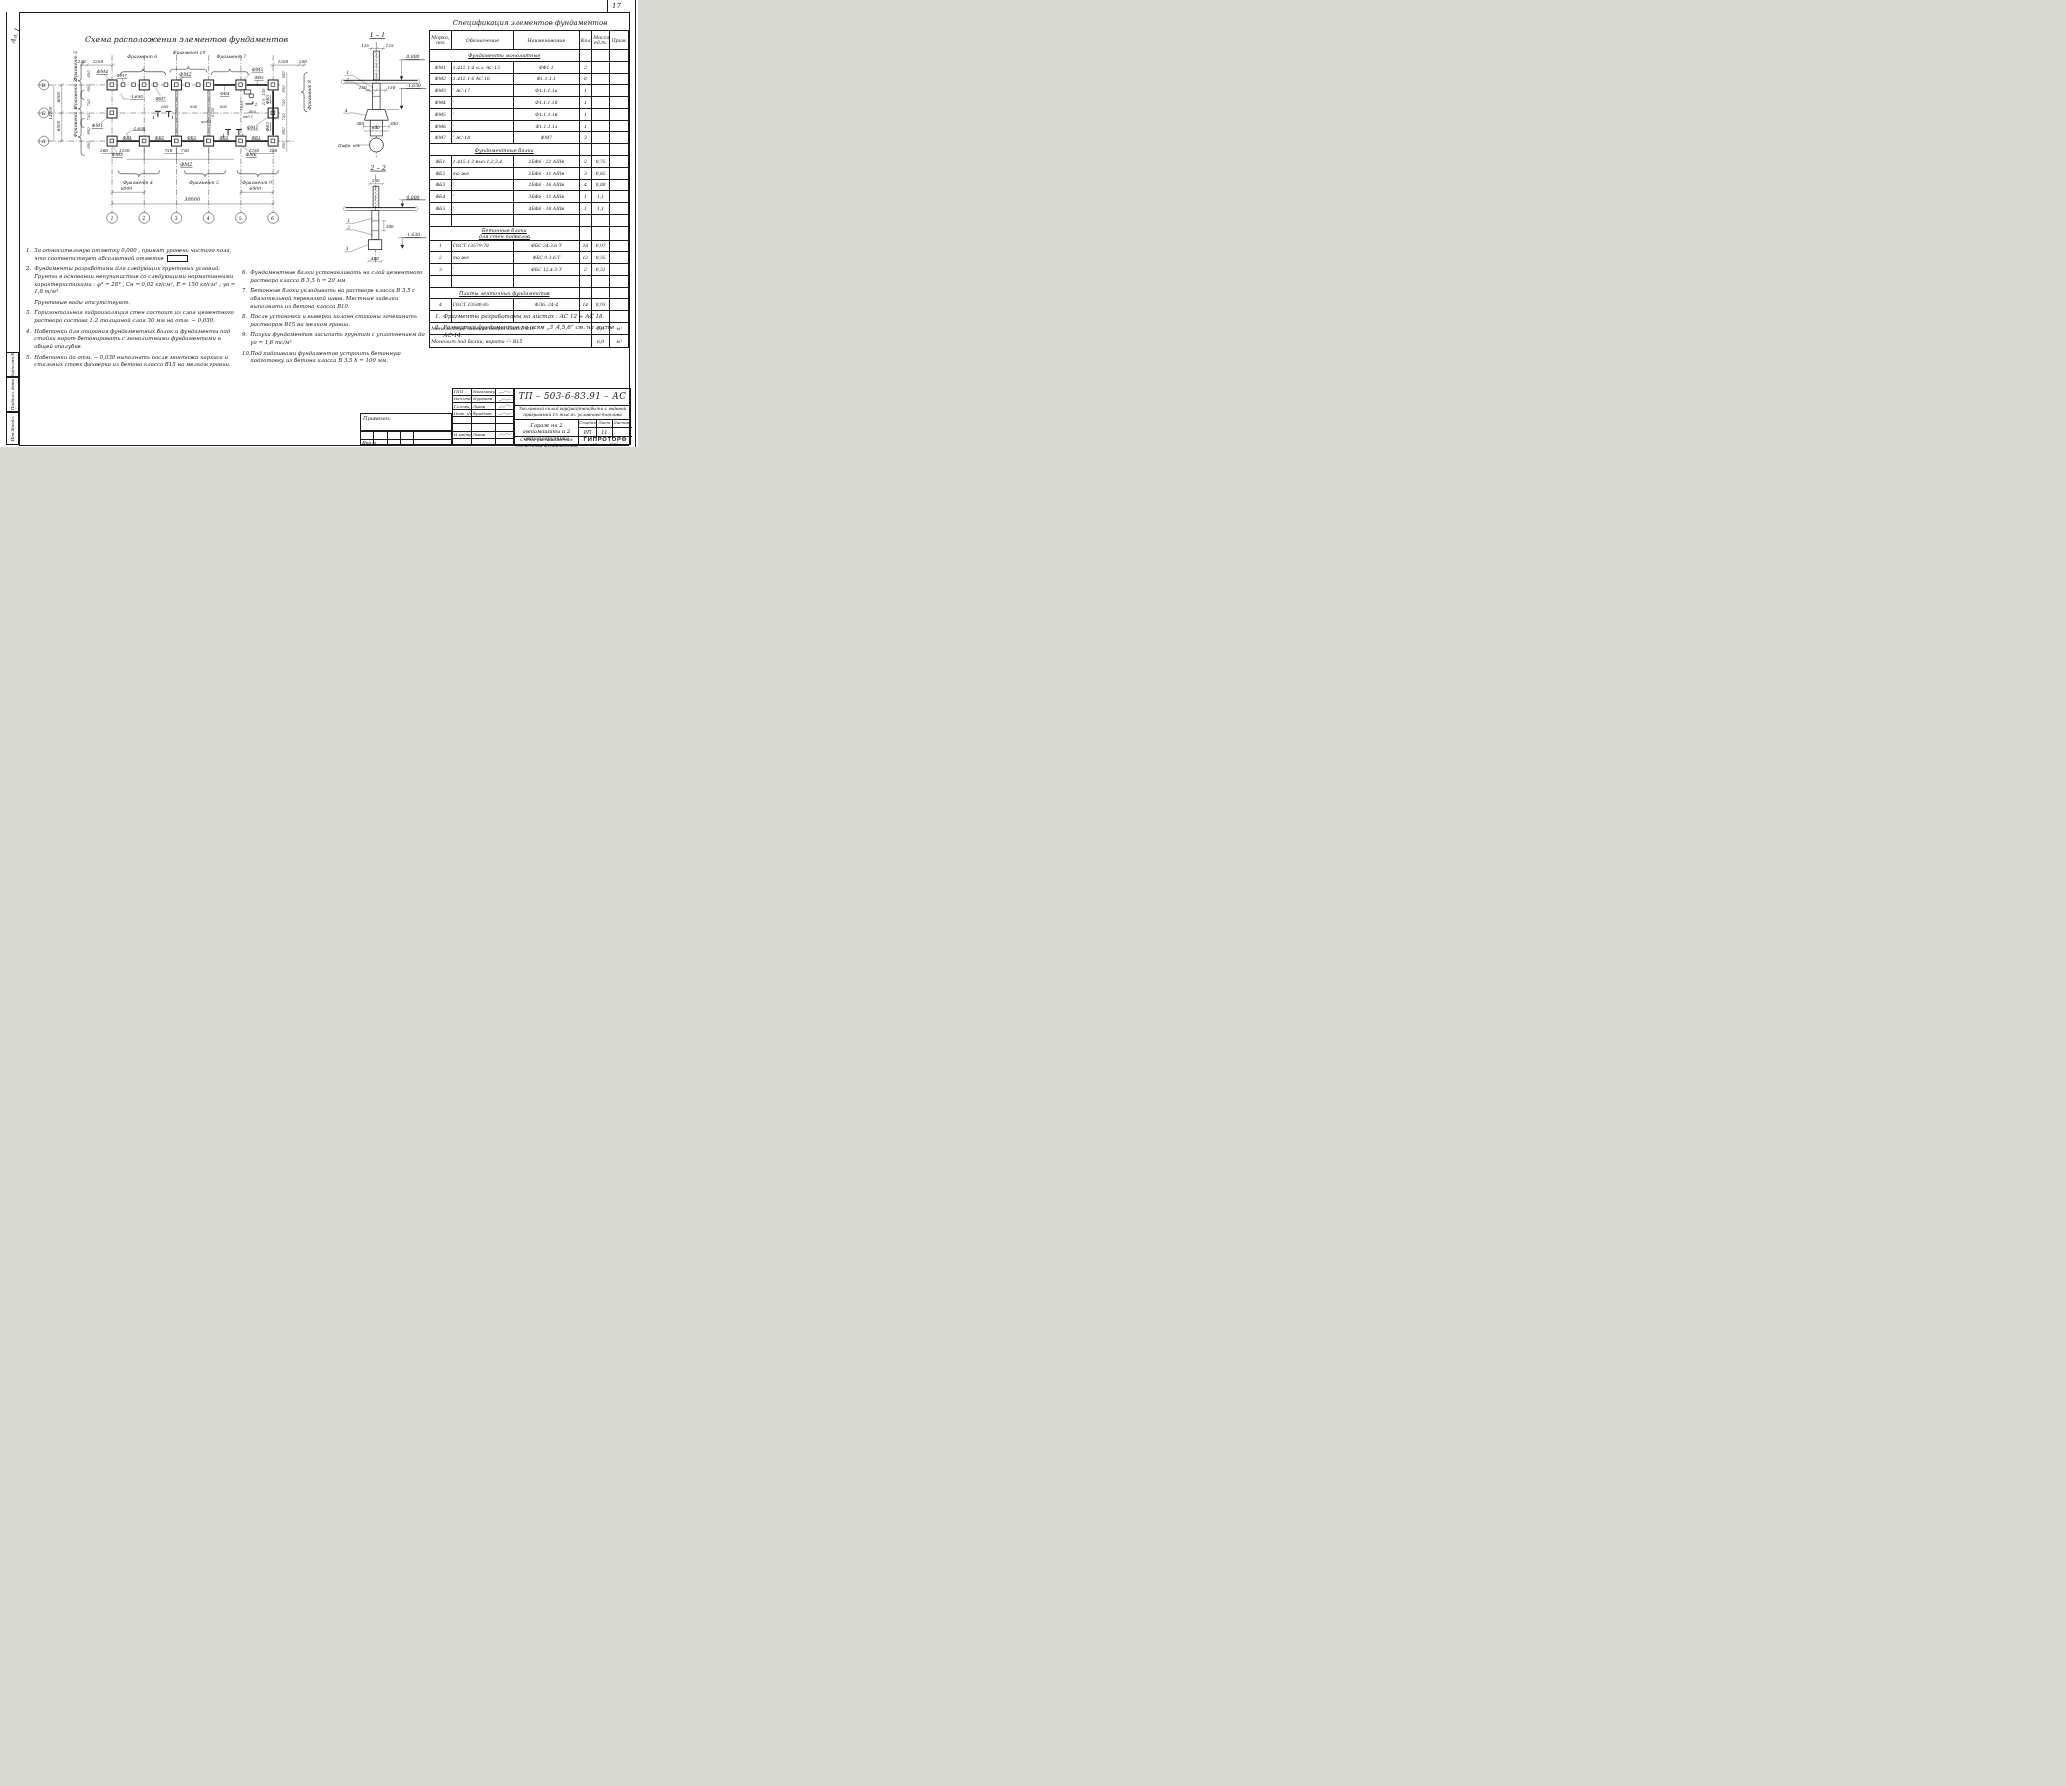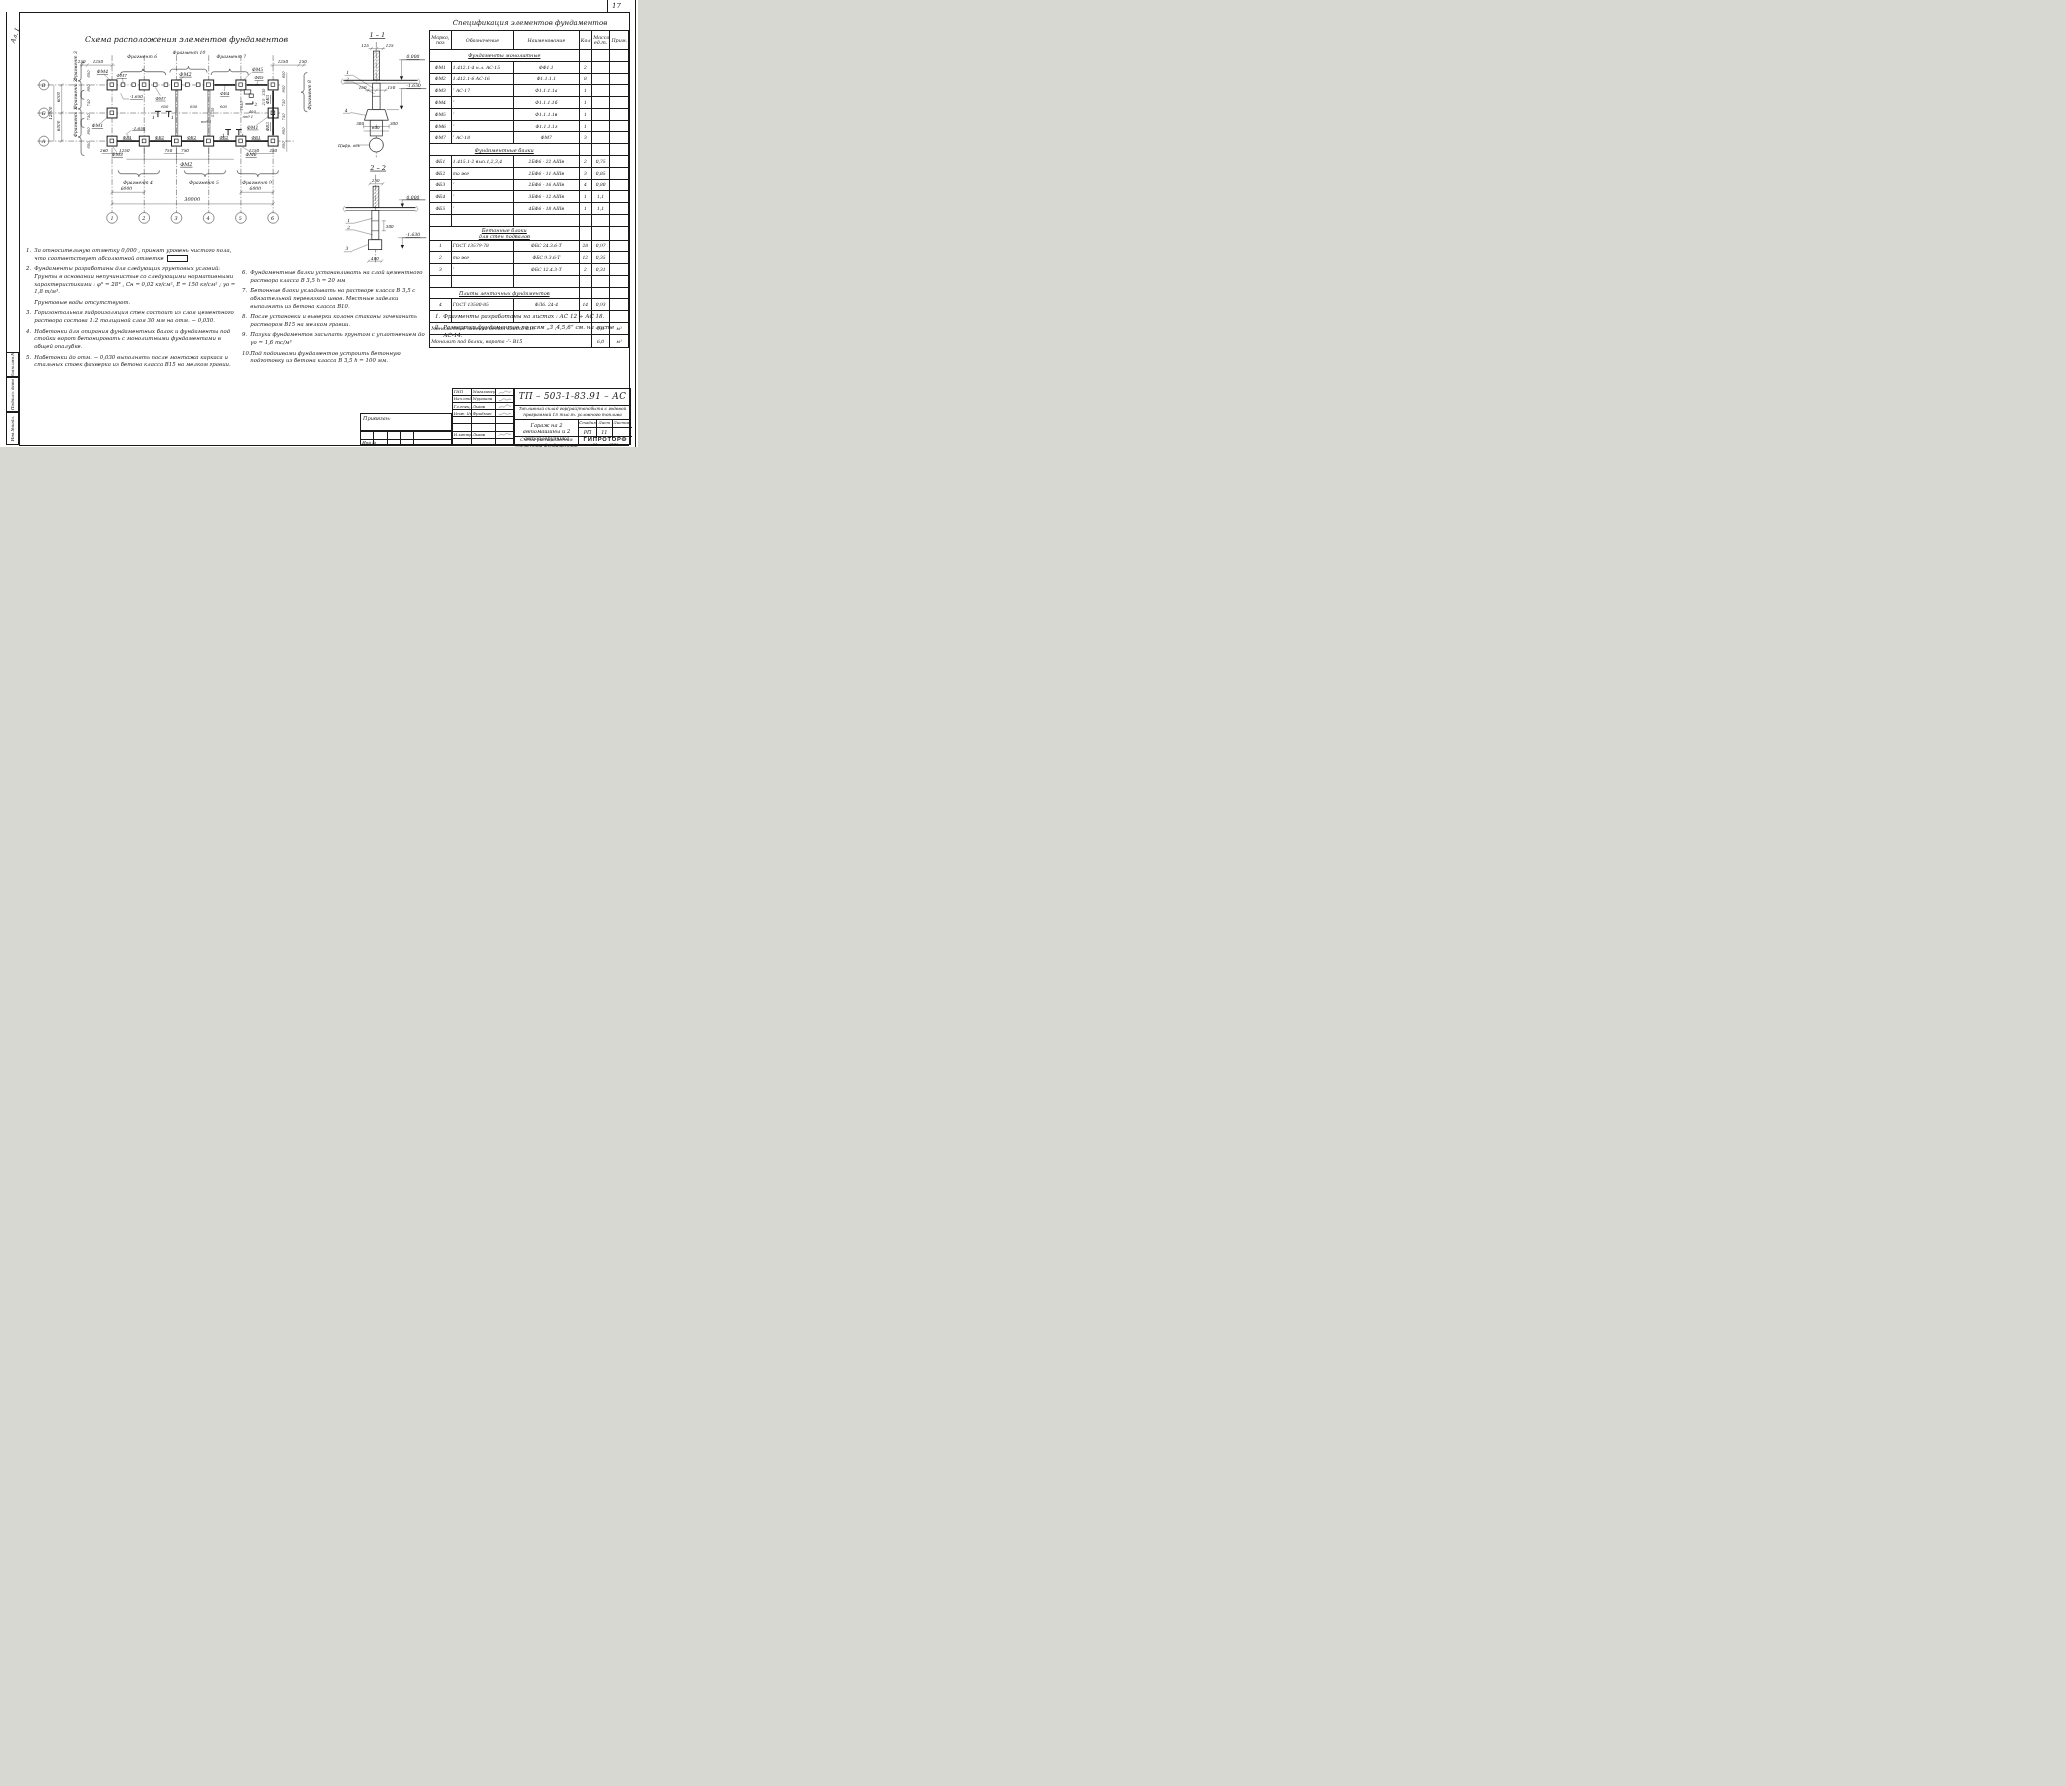--- a/index.html
+++ b/index.html
@@ -777,21 +777,21 @@
           </span>
         </div>
       <div class="sigrow" style="border-bottom:none;">
           <span></span>
           <span></span>
           <span class="sg"></span>
         </div>
     </div>
 
     <div class="box" style="left:154px;top:0;width:117px;height:57px;">
-      <div id="tb-doc" class="hw" style="position:absolute;left:0;top:0;width:100%;height:16.5px;border-bottom:0.8px solid #1b1b1b;box-sizing:border-box;">ТП – 503-1-83.91 – АС</div>
+      <div id="tb-doc" class="hw" style="position:absolute;left:0;top:0;width:100%;height:16.5px;border-bottom:0.8px solid #1b1b1b;box-sizing:border-box;">ТП – 503-6-83.91 – АС</div>
       <div id="tb-proj" class="hw" style="position:absolute;left:0;top:16.5px;width:100%;height:14.5px;border-bottom:0.8px solid #1b1b1b;box-sizing:border-box;">Топливный склад гор(рай)топсбыта с годовой программой 15 тыс.т. условного топлива</div>
       <div id="tb-obj" class="hw" style="position:absolute;left:0;top:31px;width:64px;height:17.4px;border-bottom:0.7px solid #1b1b1b;border-right:0.7px solid #1b1b1b;box-sizing:border-box;">Гараж на 2 автомашины и 2 автопогрузчика</div>
       <div style="position:absolute;left:64px;top:31px;width:53px;height:17.4px;border-bottom:0.7px solid #1b1b1b;box-sizing:border-box;">
         <div style="display:grid;grid-template-columns:18px 15.7px 18px;height:6.6px;border-bottom:0.5px solid #1b1b1b;">
           <span class="stcell">Стадия</span>
           <span class="stcell">Лист</span>
           <span class="stcell" style="border-right:none;">Листов</span>
         </div>
         <div style="display:grid;grid-template-columns:18px 15.7px 18px;height:10px;">
           <span class="stcell hw" style="font-size:5px;line-height:9px;">РП</span>

